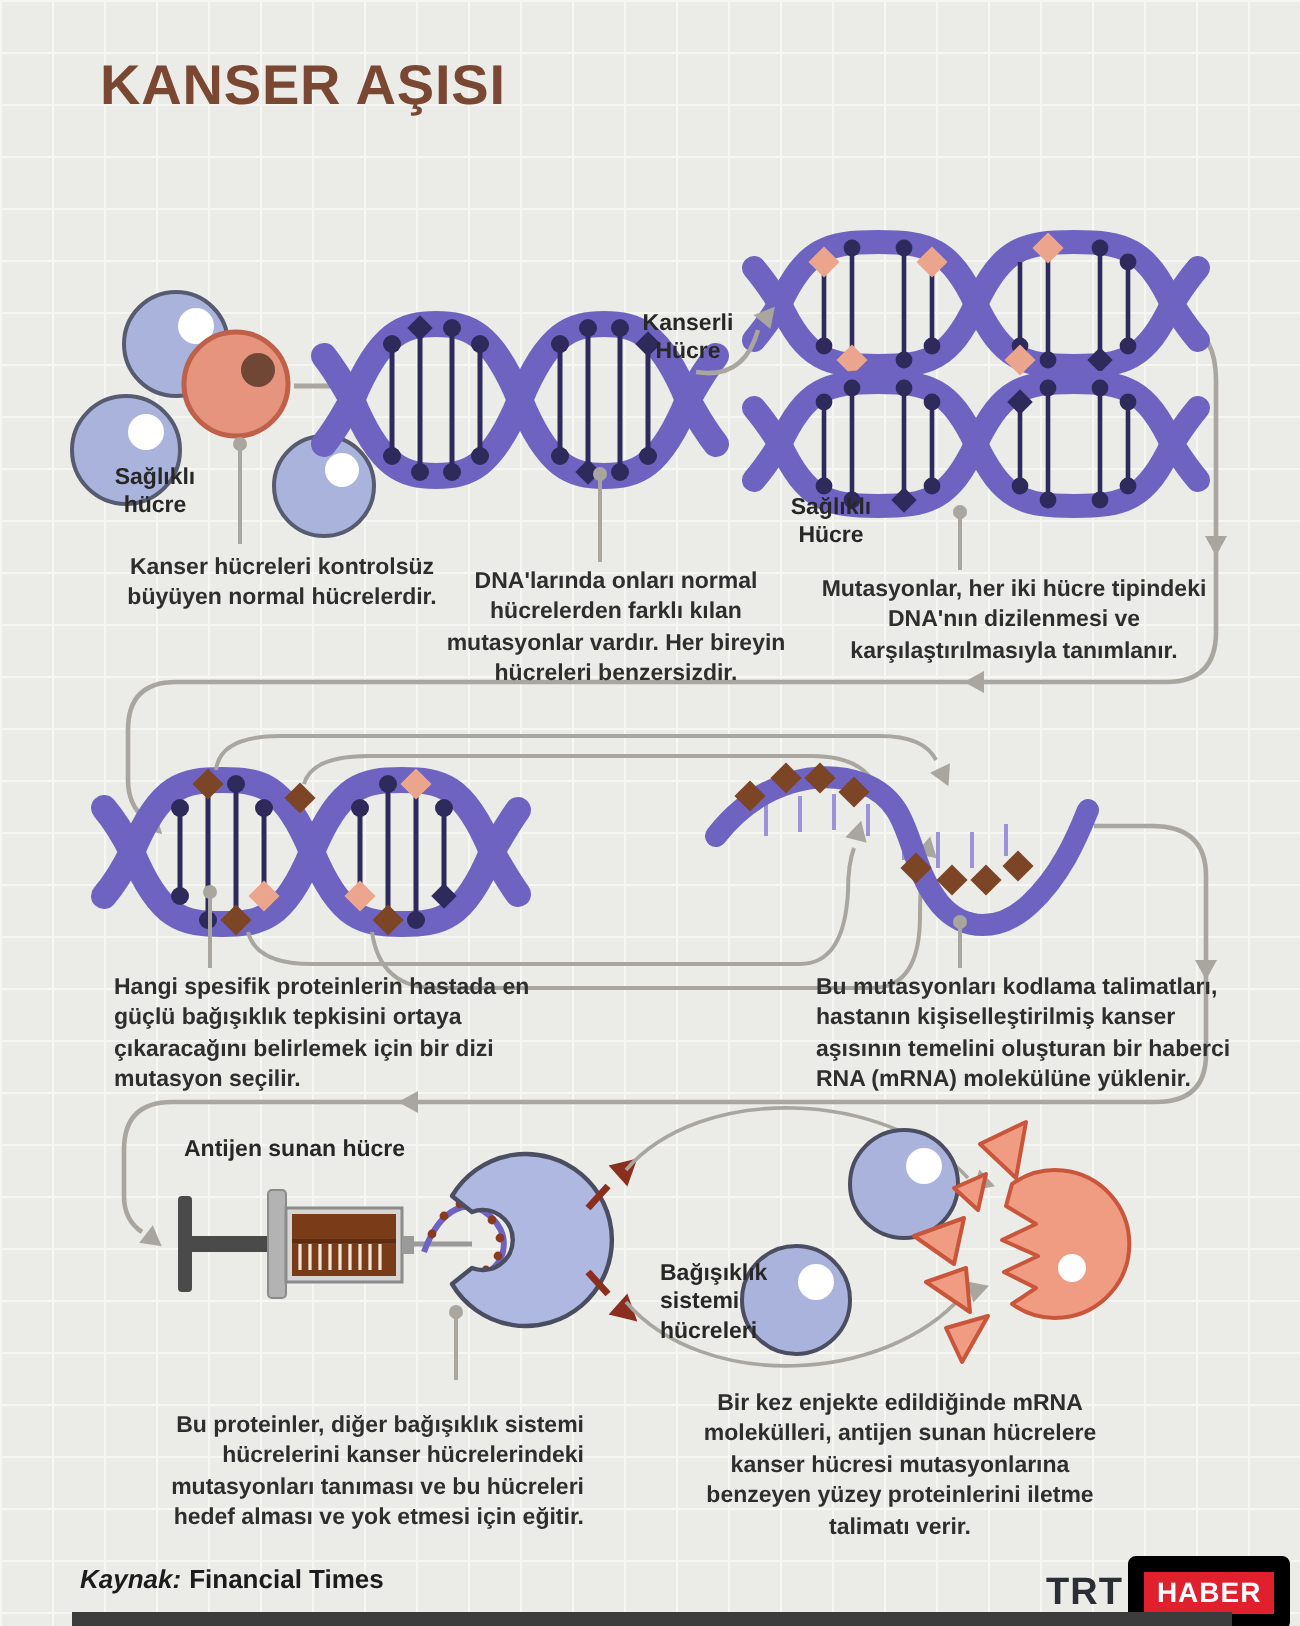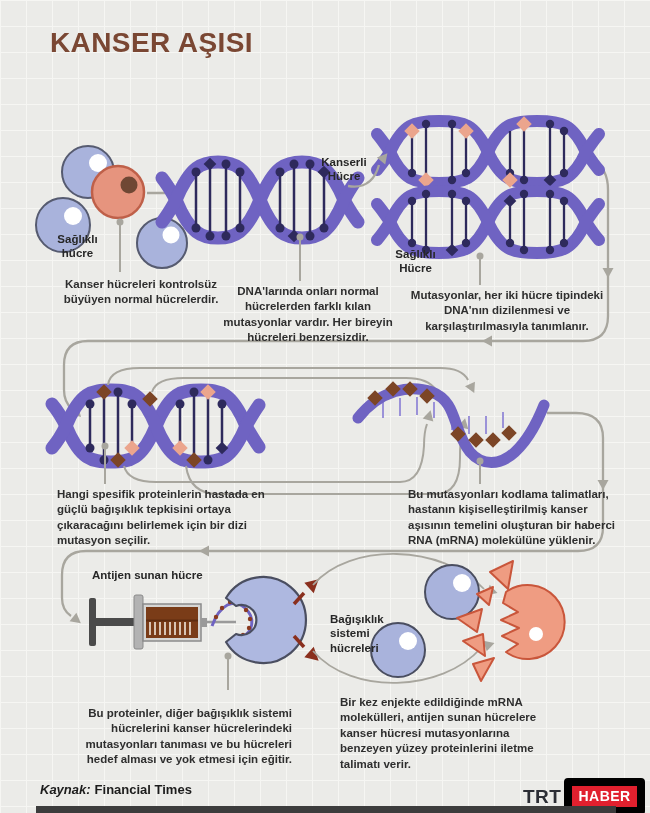--- a/index.html
+++ b/index.html
@@ -378,27 +378,27 @@
 <div class="abs step center" style="left:222px;top:284px;width:172px;">DNA'larında onları normal hücrelerden farklı kılan mutasyonlar vardır. Her bireyin hücreleri benzersizdir.</div>
 
 <div class="abs step center" style="left:398px;top:288px;width:218px;">Mutasyonlar, her iki hücre tipindeki DNA'nın dizilenmesi ve karşılaştırılmasıyla tanımlanır.</div>
 
 <div class="abs step" style="left:57px;top:487px;width:238px;">Hangi spesifik proteinlerin hastada en güçlü bağışıklık tepkisini ortaya çıkaracağını belirlemek için bir dizi mutasyon seçilir.</div>
 
 <div class="abs step" style="left:408px;top:487px;width:215px;">Bu mutasyonları kodlama talimatları, hastanın kişiselleştirilmiş kanser aşısının temelini oluşturan bir haberci RNA (mRNA) molekülüne yüklenir.</div>
 
 <div class="abs lbl" style="left:92px;top:568px;width:160px;">Antijen sunan hücre</div>
 
-<div class="abs lbl" style="left:330px;top:612px;width:72px;">Bağışıklık
+<div class="abs lbl" style="left:330px;top:630px;width:72px;">Bağışıklık
 sistemi
 hücreleri</div>
 
 <div class="abs step right" style="left:62px;top:706px;width:230px;">Bu proteinler, diğer bağışıklık sistemi hücrelerini kanser hücrelerindeki mutasyonları tanıması ve bu hücreleri hedef alması ve yok etmesi için eğitir.</div>
 
-<div class="abs step" style="left:340px;top:695px;width:220px;">Bir kez enjekte edildiğinde mRNA molekülleri, antijen sunan hücrelere kanser hücresi mutasyonlarına benzeyen yüzey proteinlerini iletme talimatı verir.</div>
+<div class="abs step" style="left:340px;top:695px;width:220px;text-align:center;">Bir kez enjekte edildiğinde mRNA molekülleri, antijen sunan hücrelere kanser hücresi mutasyonlarına benzeyen yüzey proteinlerini iletme talimatı verir.</div>
 
 <div id="footer-source" class="abs">
   <span class="src-label">Kaynak:</span><span class="src-name">Financial Times</span>
 </div>
 
 <div id="trt-logo" class="abs">
   <span class="trt">TRT</span>
   <span class="haber">HABER</span>
 </div>
 

